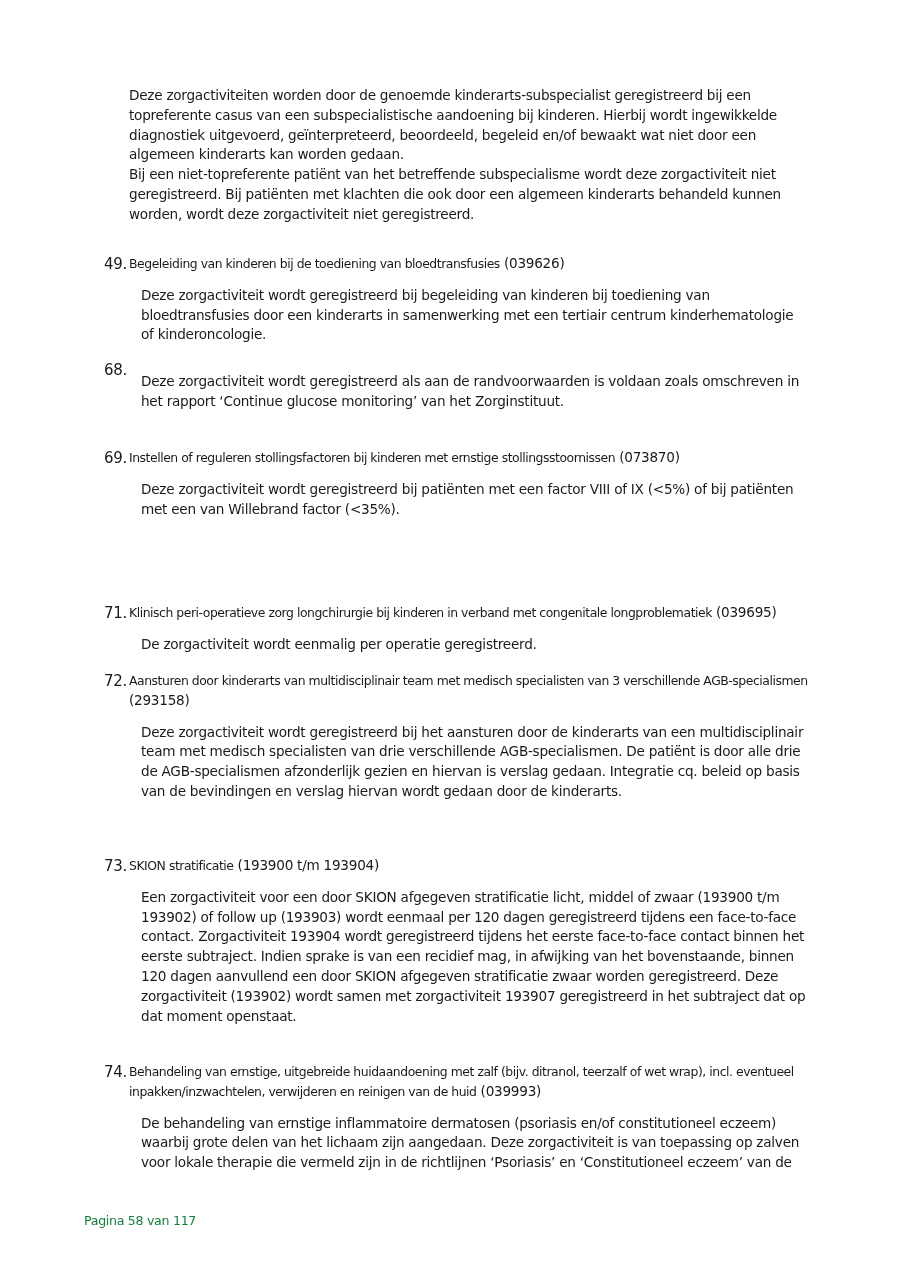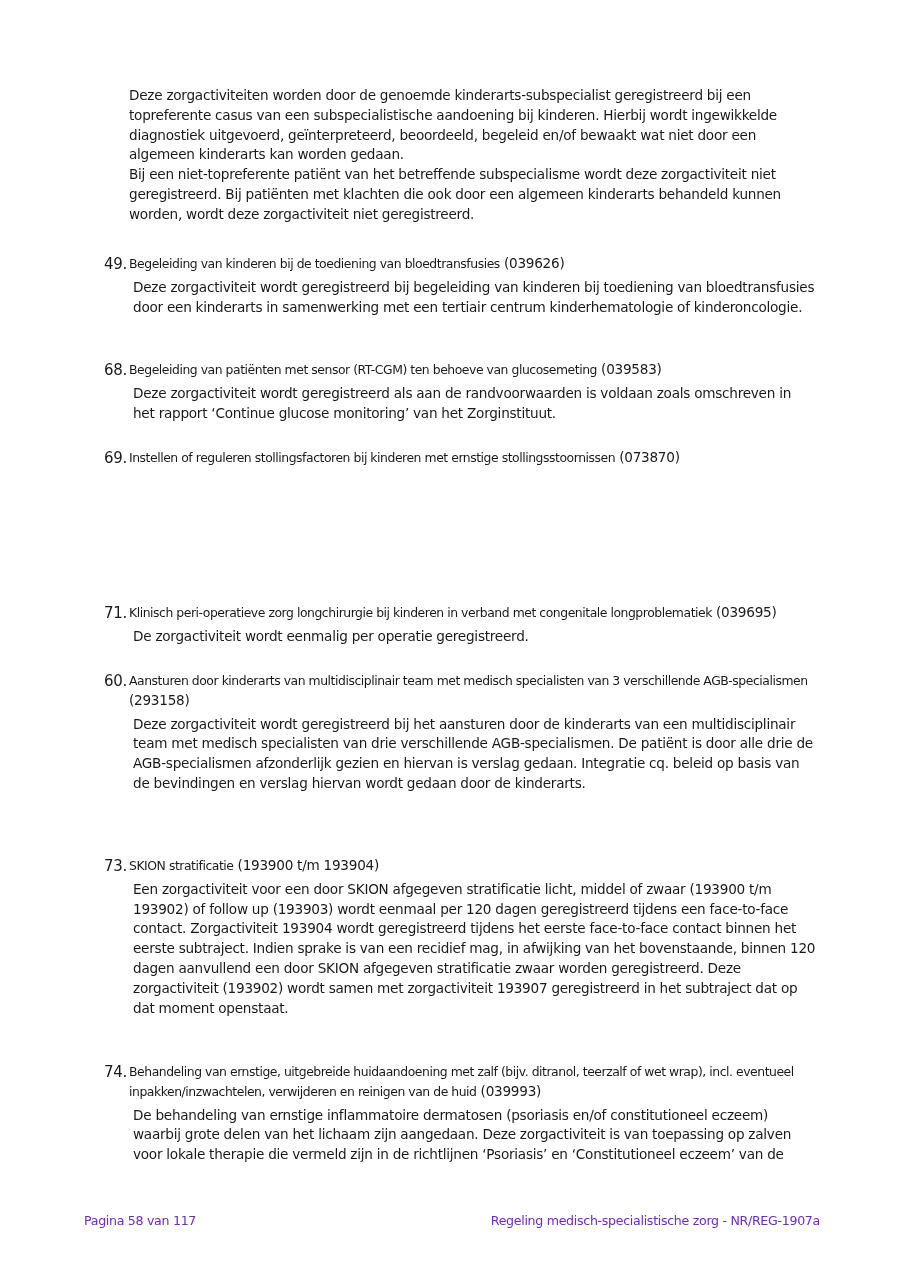--- a/index.html
+++ b/index.html
@@ -15,24 +15,24 @@
     }
     .intro p { margin: 0; }
     .item { position: absolute; left: 104px; width: 716px; }
     .item .num {
       position: absolute; left: 0; top: 1px;
       font-size: 15px; line-height: 19.8px; letter-spacing: -0.3px;
     }
     .item .body { margin-left: 25px; font-size: 13.6px; line-height: 19.8px; letter-spacing: -0.25px; }
     .item .title { display: block; }
     .item .title .t { font-size: 12.4px; letter-spacing: -0.45px; }
-    .item .desc p { margin: 4px; }
+    .item .desc p { margin: 12px; }
     .footer {
       position: absolute; top: 1213px; left: 84px; width: 736px;
-      font-size: 12.6px; letter-spacing: -0.3px; color: #6d28d9;
+      font-size: 12.6px; letter-spacing: -0.3px; color: #15803d;
       display: flex; justify-content: space-between;
     }
   </style>
 </head>
 <body>
 
 <div class="page">
 
   <div class="intro">
     <p>Deze zorgactiviteiten worden door de genoemde kinderarts-subspecialist geregistreerd bij een topreferente casus van een subspecialistische aandoening bij kinderen. Hierbij wordt ingewikkelde diagnostiek uitgevoerd, geïnterpreteerd, beoordeeld, begeleid en/of bewaakt wat niet door een algemeen kinderarts kan worden gedaan.</p>
@@ -45,47 +45,49 @@
       <span class="title"><span class="t">Begeleiding van kinderen bij de toediening van bloedtransfusies</span> <span>(039626)</span></span>
       <div class="desc">
           <p>Deze zorgactiviteit wordt geregistreerd bij begeleiding van kinderen bij toediening van bloedtransfusies door een kinderarts in samenwerking met een tertiair centrum kinderhematologie of kinderoncologie.</p>
         </div>
     </div>
   </div>
 
   <div class="item" style="top:360px;">
     <span class="num">68.</span>
     <div class="body">
-      <span class="title"><span class="t">Begeleiding van patiënten met sensor (RT-CGM) ten behoeve van glucosemeting</span> <span>(039583)</span></span>
       <div class="desc">
           <p>Deze zorgactiviteit wordt geregistreerd als aan de randvoorwaarden is voldaan zoals omschreven in het rapport ‘Continue glucose monitoring’ van het Zorginstituut.</p>
         </div>
     </div>
   </div>
 
   <div class="item" style="top:448px;">
     <span class="num">69.</span>
     <div class="body">
       <span class="title"><span class="t">Instellen of reguleren stollingsfactoren bij kinderen met ernstige stollingsstoornissen</span> <span>(073870)</span></span>
+      <div class="desc">
+          <p>Deze zorgactiviteit wordt geregistreerd bij patiënten met een factor VIII of IX (&lt;5%) of bij patiënten met een van Willebrand factor (&lt;35%).</p>
+        </div>
     </div>
   </div>
 
 
   <div class="item" style="top:603px;">
     <span class="num">71.</span>
     <div class="body">
       <span class="title"><span class="t">Klinisch peri-operatieve zorg longchirurgie bij kinderen in verband met congenitale longproblematiek</span> <span>(039695)</span></span>
       <div class="desc">
           <p>De zorgactiviteit wordt eenmalig per operatie geregistreerd.</p>
         </div>
     </div>
   </div>
 
   <div class="item" style="top:671px;">
-    <span class="num">60.</span>
+    <span class="num">72.</span>
     <div class="body">
       <span class="title"><span class="t">Aansturen door kinderarts van multidisciplinair team met medisch specialisten van 3 verschillende AGB-specialismen</span> <span>(293158)</span></span>
       <div class="desc">
         <p>Deze zorgactiviteit wordt geregistreerd bij het aansturen door de kinderarts van een multidisciplinair team met medisch specialisten van drie verschillende AGB-specialismen. De patiënt is door alle drie de AGB-specialismen afzonderlijk gezien en hiervan is verslag gedaan. Integratie cq. beleid op basis van de bevindingen en verslag hiervan wordt gedaan door de kinderarts.</p>
       </div>
     </div>
   </div>
 
   <div class="item" style="top:856px;">
     <span class="num">73.</span>
@@ -102,16 +104,15 @@
     <div class="body">
       <span class="title"><span class="t">Behandeling van ernstige, uitgebreide huidaandoening met zalf (bijv. ditranol, teerzalf of wet wrap), incl. eventueel inpakken/inzwachtelen, verwijderen en reinigen van de huid</span> <span>(039993)</span></span>
       <div class="desc">
           <p>De behandeling van ernstige inflammatoire dermatosen (psoriasis en/of constitutioneel eczeem) waarbij grote delen van het lichaam zijn aangedaan. Deze zorgactiviteit is van toepassing op zalven voor lokale therapie die vermeld zijn in de richtlijnen ‘Psoriasis’ en ‘Constitutioneel eczeem’ van de</p>
         </div>
     </div>
   </div>
 
   <div class="footer">
     <span>Pagina 58 van 117</span>
-    <span>Regeling medisch-specialistische zorg - NR/REG-1907a</span>
   </div>
 
 </div>
 
 </body></html>

